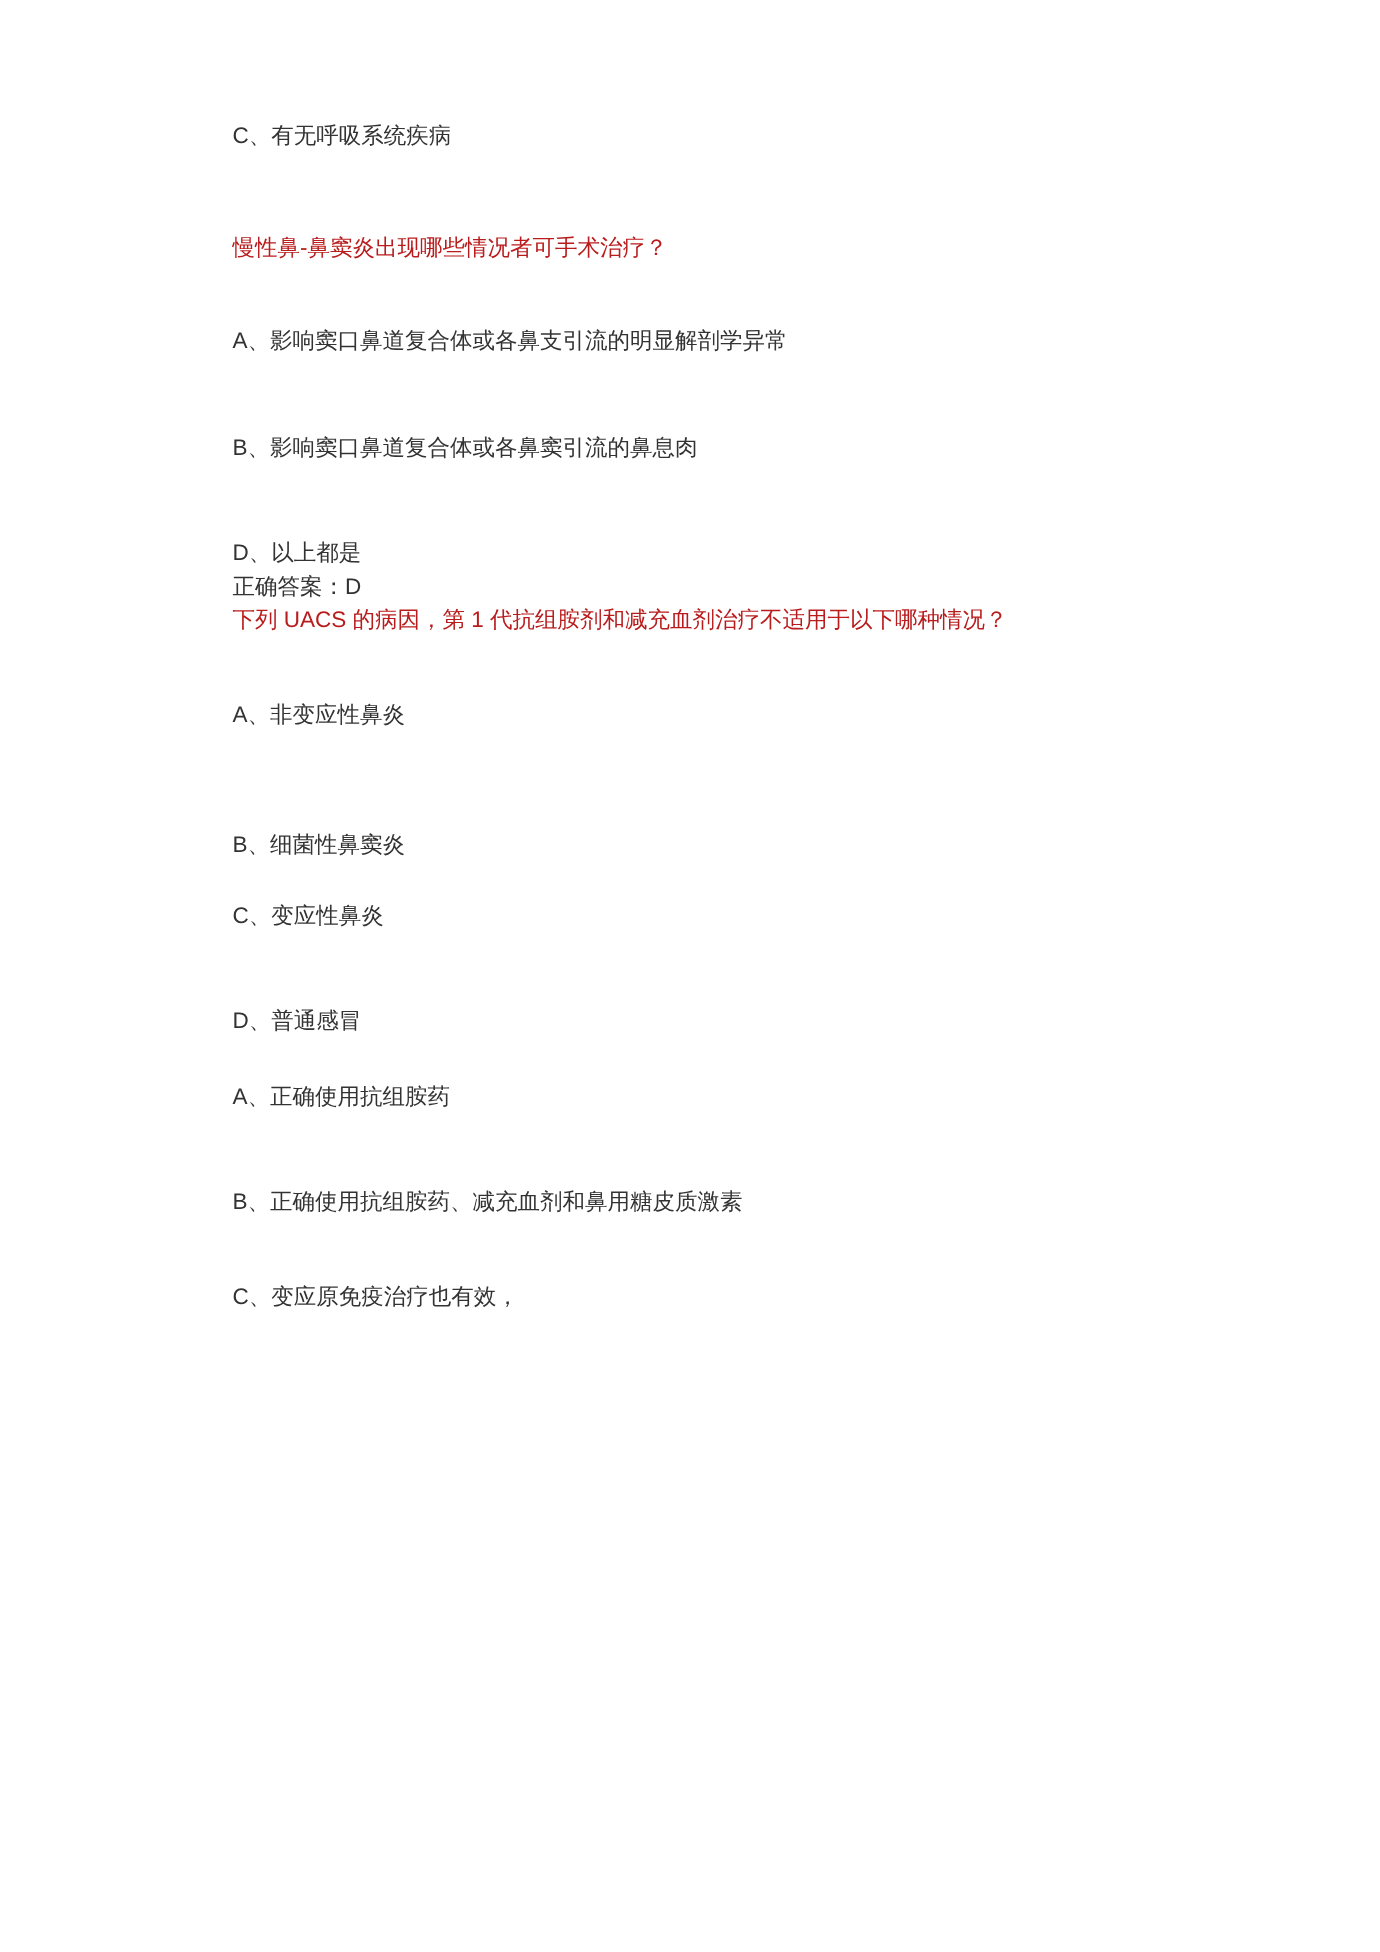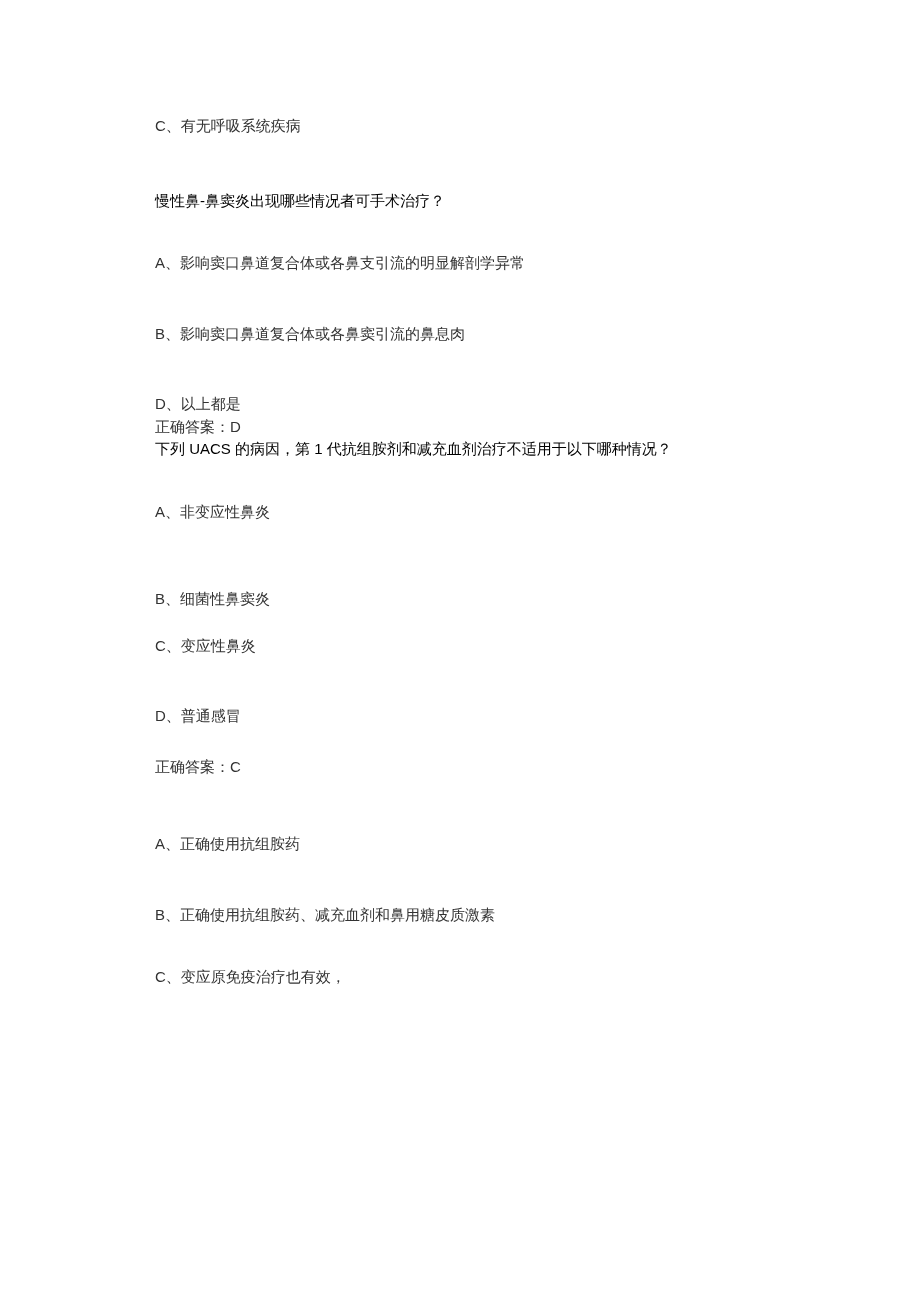--- a/index.html
+++ b/index.html
@@ -8,24 +8,24 @@
     background: #ffffff;
     width: 920px;
   }
   body {
     font-family: "Microsoft YaHei", "PingFang SC", "Hiragino Sans GB", sans-serif;
     color: #333333;
     font-size: 15px;
     line-height: 1.5;
   }
   .page {
-    padding: 115px 155px 100px 155px;
+    padding: 80px 155px 100px 155px;
   }
   .question {
-    color: #000000;
+    color: #b91c1c;
     margin-bottom: 40px;
   }
   
 </style>
 </head>
 <body>
 
 <div class="page">
 
   <div style="margin-bottom:52px">C、有无呼吸系统疾病</div>
@@ -36,20 +36,19 @@
   <div style="margin-bottom:48px">B、影响窦口鼻道复合体或各鼻窦引流的鼻息肉</div>
   <div style="">D、以上都是</div>
   <div style="">正确答案：D</div>
 
   <div class="question">下列 UACS 的病因，第 1 代抗组胺剂和减充血剂治疗不适用于以下哪种情况？</div>
 
   <div style="margin-bottom:65px">A、非变应性鼻炎</div>
   <div style="margin-bottom:24px">B、细菌性鼻窦炎</div>
   <div style="margin-bottom:48px">C、变应性鼻炎</div>
   <div style="margin-bottom:28px">D、普通感冒</div>
-  <div style="margin-bottom:55px">正确答案：C</div>
 
 
   <div style="margin-bottom:48px">A、正确使用抗组胺药</div>
   <div style="margin-bottom:40px">B、正确使用抗组胺药、减充血剂和鼻用糖皮质激素</div>
   <div>C、变应原免疫治疗也有效，</div>
 
 </div>
 
 </body></html>

